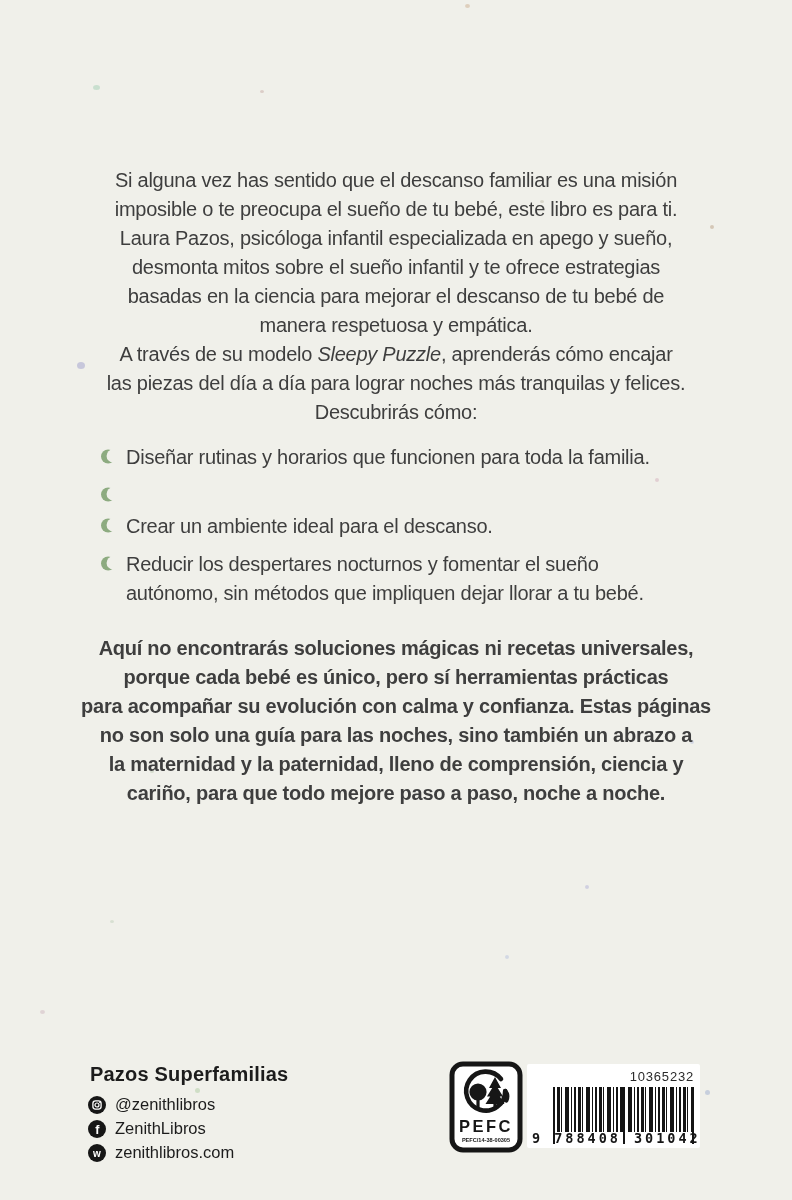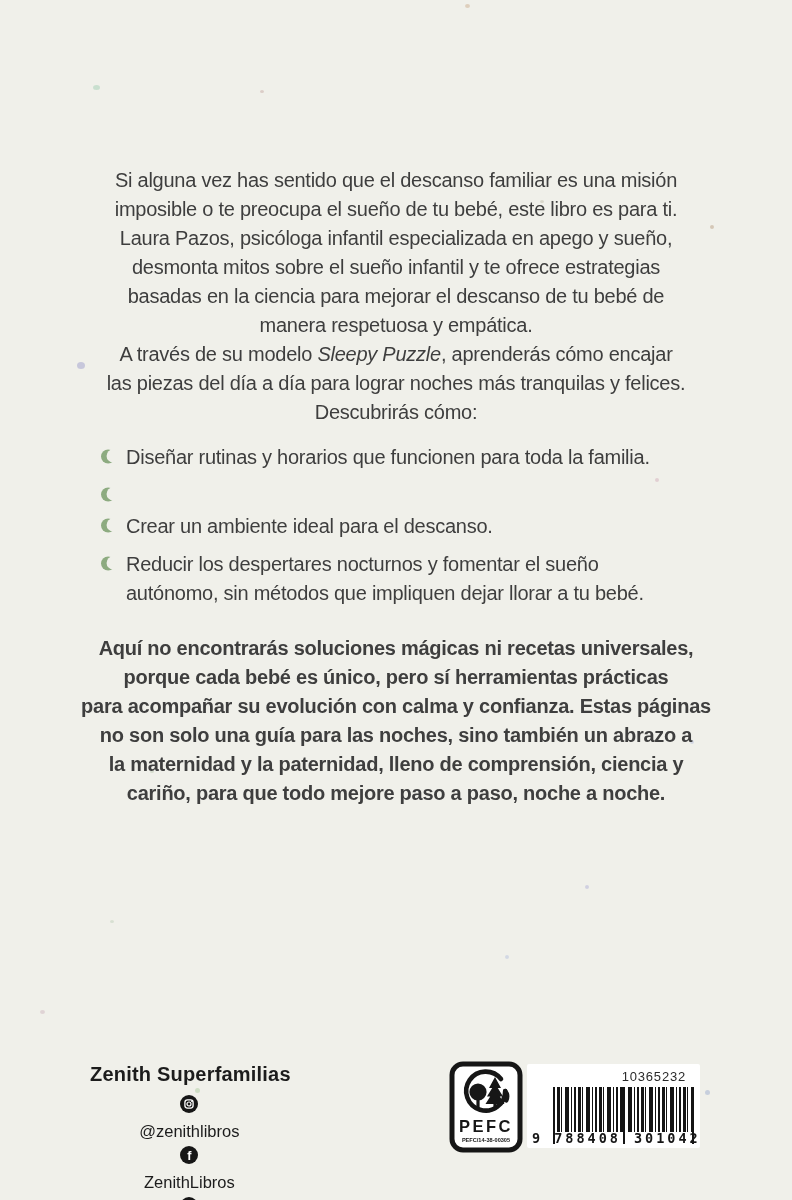--- a/index.html
+++ b/index.html
@@ -61,36 +61,36 @@
   .crescent{width:17px;height:17px;flex:0 0 17px;margin-top:5px;}
   .crescent .moon-full{fill:var(--bullet-green);}
   .crescent .moon-cut{fill:var(--paper);}
   .bullet-text{white-space:pre-line;}
   .closing{margin-top:26px;font-weight:bold;}
 
   
   .brand-block{position:absolute;left:88px;top:1063px;color:var(--footer-ink);}
   .brand-name{font-size:20px;font-weight:bold;letter-spacing:.2px;margin-left:2px;}
   .social-list{margin-top:9px;display:flex;flex-direction:column;gap:5px;}
-  .social-row{display:flex;align-items:center;gap:9px;font-size:16.5px;flex-direction:column;}
+  .social-row{display:flex;align-items:center;gap:9px;font-size:16.5px;}
   .social-row svg{width:18px;height:18px;flex:0 0 18px;}
   .social-glyph{fill:var(--print-black);}
   .social-stroke{stroke:#fff;fill:none;}
   .social-letter{fill:#fff;font-family:"Liberation Sans",sans-serif;font-weight:bold;}
 
   .pefc-badge{position:absolute;left:449px;top:1061px;width:74px;height:92px;}
   .pefc-text{font-family:"Liberation Sans",sans-serif;font-weight:bold;fill:var(--print-black);}
 
   .barcode-box{
     position:absolute;left:527px;top:1064px;width:173px;height:84px;
     background:#ffffff;border-radius:2px;
     color:var(--print-black);
   }
   .barcode-sku{
-    position:absolute;top:5px;right:14px;
+    position:absolute;top:5px;right:6px;
     font-size:13px;letter-spacing:.8px;color:#2a2a2a;
   }
   .ean{position:absolute;left:26px;right:6px;top:23px;height:45px;}
   .ean-bars{
     position:absolute;inset:0;
     background:repeating-linear-gradient(90deg,
       #141414 0 2px,#ffffff 2px 4px,
       #141414 4px 7px,#ffffff 7px 8px,
       #141414 8px 9px,#ffffff 9px 12px,
       #141414 12px 16px,#ffffff 16px 18px,
@@ -178,21 +178,21 @@
 
     <p class="closing">Aquí no encontrarás soluciones mágicas ni recetas universales,
 porque cada bebé es único, pero sí herramientas prácticas
 para acompañar su evolución con calma y confianza. Estas páginas
 no son solo una guía para las noches, sino también un abrazo a
 la maternidad y la paternidad, lleno de comprensión, ciencia y
 cariño, para que todo mejore paso a paso, noche a noche.</p>
   </div>
 
   <div class="brand-block">
-    <div class="brand-name">Zenith Superfamilias</div>
+    <div class="brand-name">Pazos Superfamilias</div>
     <div class="social-list">
       <div class="social-row">
         <svg viewBox="0 0 18 18">
           <circle class="social-glyph" cx="9" cy="9" r="9"></circle>
           <rect class="social-stroke" x="4.9" y="4.9" width="8.2" height="8.2" rx="2.5" stroke-width="1.3"></rect>
           <circle class="social-stroke" cx="9" cy="9" r="2" stroke-width="1.2"></circle>
           <circle cx="11.8" cy="6.2" r="0.8" fill="#fff"></circle>
         </svg>
         <span>@zenithlibros</span>
       </div>

